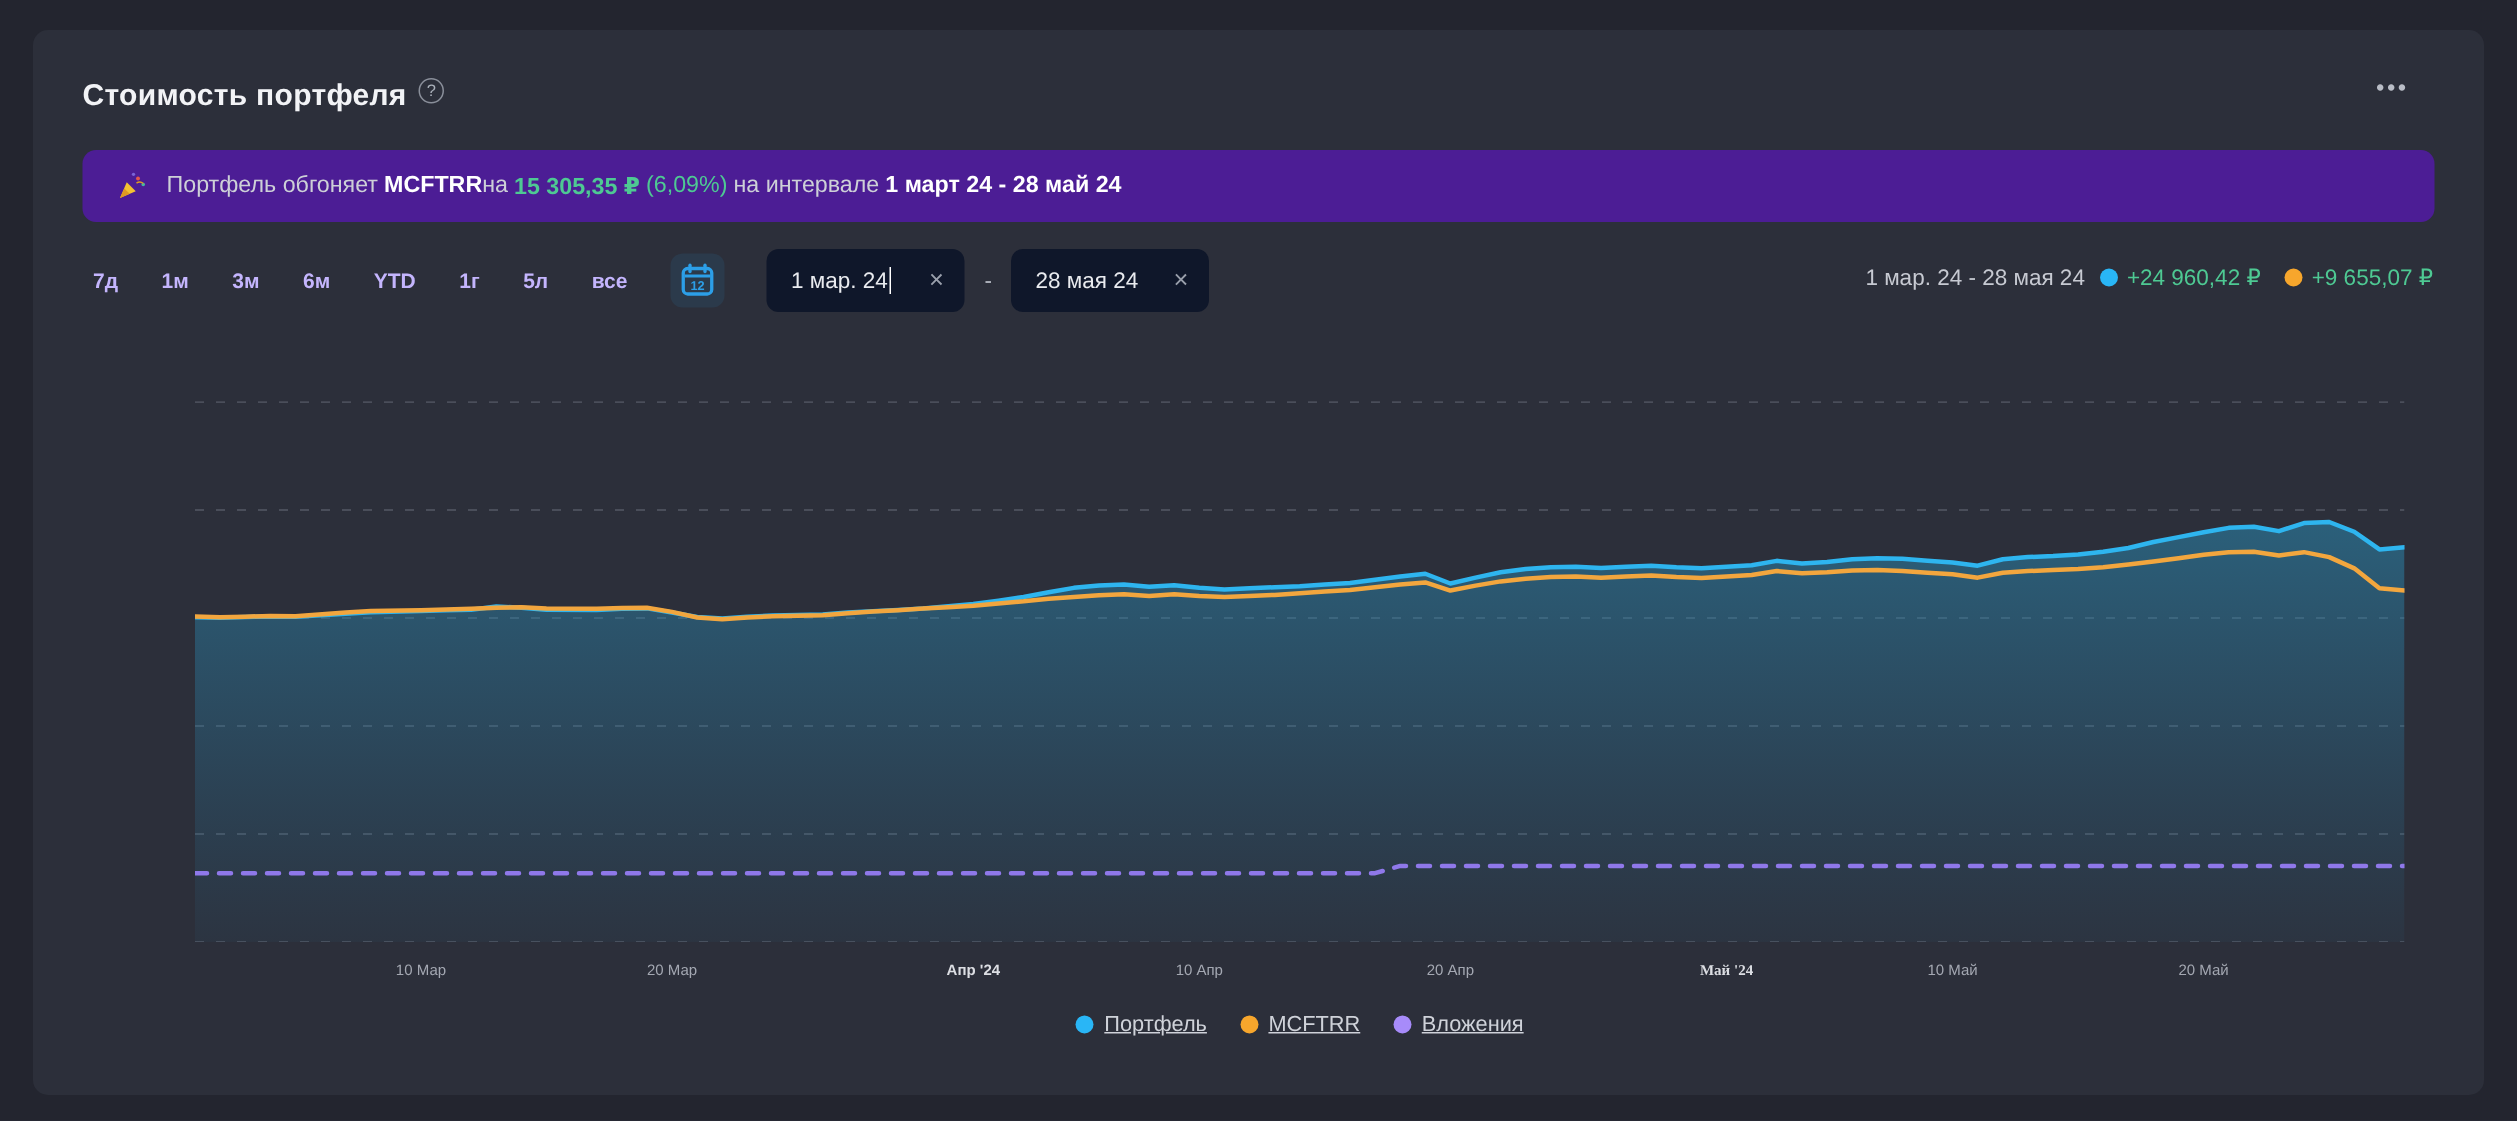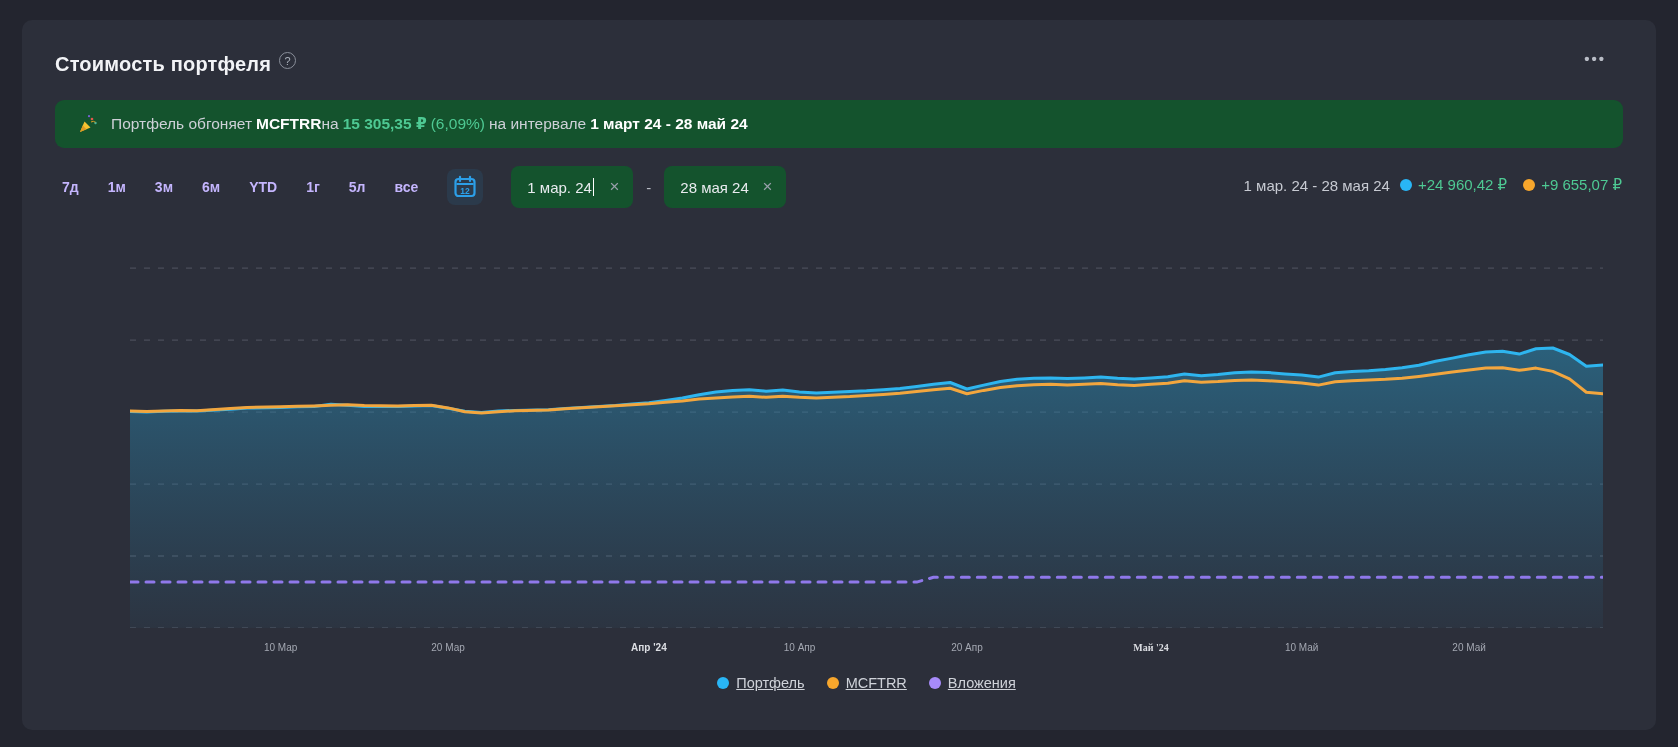--- a/index.html
+++ b/index.html
@@ -24,40 +24,40 @@
     width:17px; height:17px; border:1px solid #8a8f9a; border-radius:50%;
     color:#aab0ba; font-size:11px; font-weight:normal; line-height:16px; text-align:center;
   }
   .menu-dots {
     position:absolute; right:50px; top:30px;
     color:#b9bdc6; font-size:15px; letter-spacing:2px; cursor:pointer; font-weight:bold;
   }
   
   .banner {
     position:absolute; left:33px; top:80px; width:1568px; height:48px;
-    background:#14532d; border-radius:9px;
+    background:#4c1d95; border-radius:9px;
     display:flex; align-items:center; padding:0 22px;
     font-size:15.5px; color:#cdd0d7;
   }
   .banner .icon { margin-right:12px; display:inline-flex; }
   .banner b { color:#ffffff; }
   .banner .pos { color:#4ec993; font-weight:bold; }
   .banner .pos-light { color:#4ec993; }
   .banner span { margin-right:4px; }
   
   .controls { position:absolute; left:40px; top:146px; height:42px; display:flex; align-items:center; }
   .range-btn {
     font-size:14px; font-weight:bold; color:#c4b5fd; margin-right:29px; cursor:pointer;
   }
   .cal-btn {
     width:36px; height:36px; border-radius:8px; background:rgba(44,158,224,0.10);
     display:flex; align-items:center; justify-content:center; cursor:pointer; margin-right:28px;
   }
   .date-input {
-    width:122px; height:42px; background:#14532d; border-radius:8px;
+    width:132px; height:42px; background:#0f172a; border-radius:8px;
     display:flex; align-items:center; padding:0 14px 0 16px;
     font-size:15px; color:#e9ebef; cursor:text;
   }
   .date-input .val { flex:0 0 auto; }
   .caret { display:inline-block; width:1.5px; height:18px; background:#ffffff; margin-left:1px; }
   .date-input .clear { margin-left:auto; color:#9aa0ac; font-size:17px; cursor:pointer; padding-left:8px; }
   .date-sep { color:#b7bbc4; font-size:15px; margin:0 13px; }
   .summary {
     position:absolute; right:34px; top:156px; display:flex; align-items:center;
     font-size:15px;

